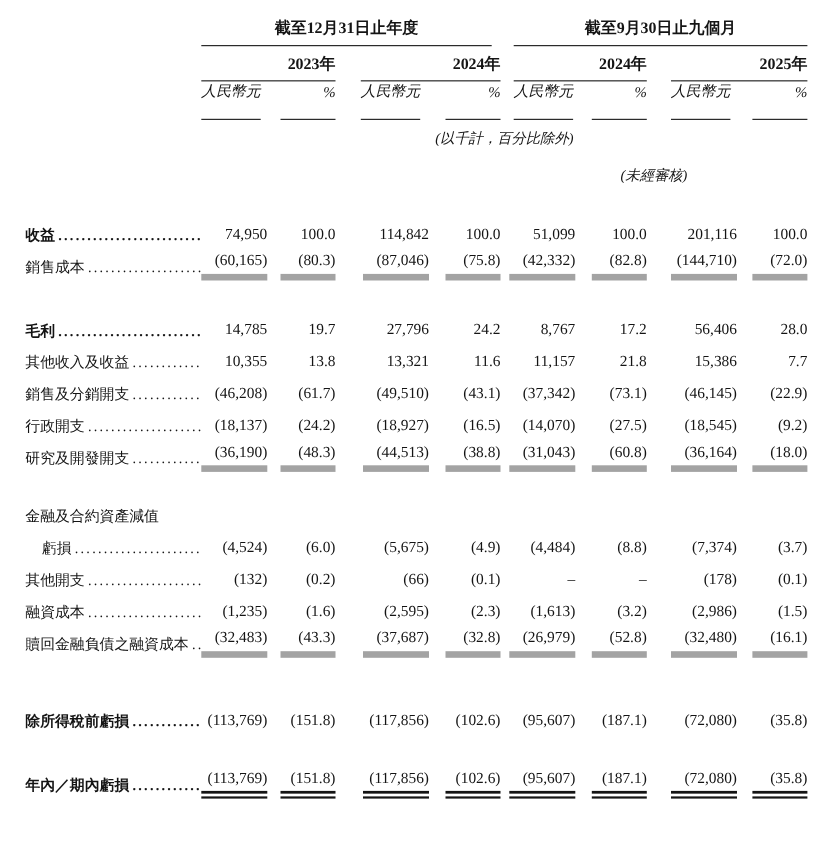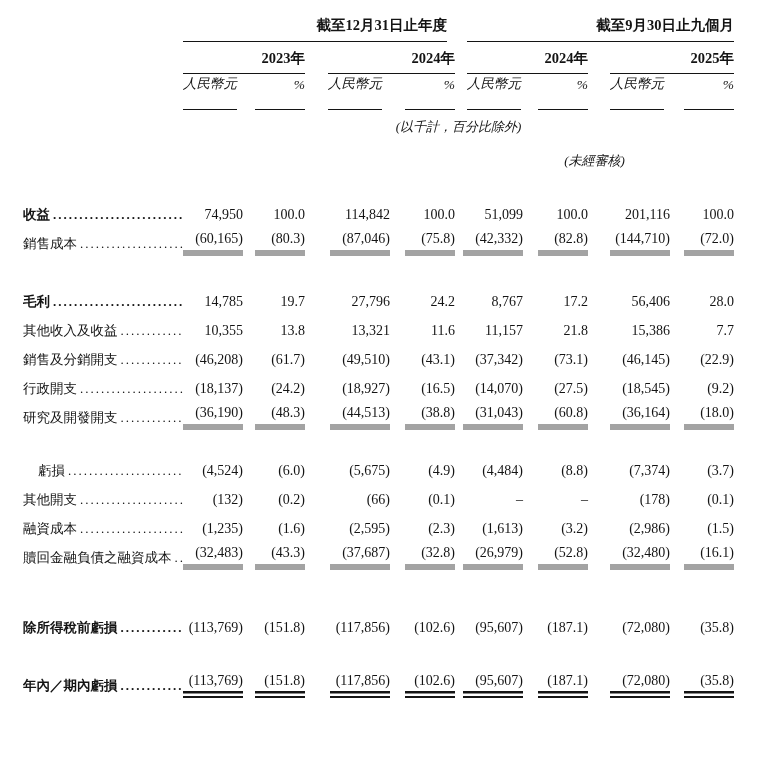--- a/index.html
+++ b/index.html
@@ -8,21 +8,21 @@
     font-family:"Liberation Serif","DejaVu Serif",serif;
     overflow:hidden;
   }
   table{border-collapse:collapse;table-layout:fixed;width:711px;margin:6px 0 0 23px;}
   td{padding:0;vertical-align:middle;}
   thead td{vertical-align:bottom;}
 
   
   tr.hg{height:36px;} tr.hy{height:32px;} tr.hs{height:34px;}
   tr.hn1{height:26px;} tr.hn2{height:34px;}
-  .gline{border-bottom:1.5px solid #141414;text-align:right;font-weight:bold;font-size:14.5px;padding-bottom:6px;white-space:nowrap;}
+  .gline{border-bottom:1.5px solid #141414;text-align:center;font-weight:bold;font-size:14.5px;padding-bottom:6px;white-space:nowrap;}
   .g1{margin-right:8px;} .g2{margin-left:12px;}
   .yline{border-bottom:1.5px solid #141414;text-align:right;font-weight:bold;font-size:14.5px;padding-bottom:5px;white-space:nowrap;}
   .y2{margin-left:23px;} .y3{margin-left:12px;} .y4{margin-left:22px;}
   .sub{white-space:nowrap;}
   .sub .ul{font-style:italic;font-size:13.5px;border-bottom:1px solid #141414;padding-bottom:16px;display:inline-block;}
   .sub.rmb{text-align:left;}
   .sub.pct{text-align:right;}
   .sub.pct .ul{min-width:50px;text-align:right;}
   .col3{padding-left:23px;} .col5{padding-left:12px;} .col7{padding-left:22px;}
   .note{font-style:italic;font-size:13px;text-align:center;white-space:nowrap;}
@@ -226,20 +226,35 @@
           <td class="v pct"><span class="cl u1">(38.8)</span></td>
           <td class="v rmb"><span class="cl u1">(31,043)</span></td>
           <td class="v pct"><span class="cl u1">(60.8)</span></td>
           <td class="v rmb"><span class="cl u1">(36,164)</span></td>
           <td class="v pct"><span class="cl u1">(18.0)</span></td>
         </tr>
         <tr style="height: 24px;">
           <td colspan="9" style="height: 24px;"></td>
         </tr>
         <tr>
+          <td class="lbl">
+            <div class="lw">
+              <span class="lt">金融及合約資產減值</span>
+            </div>
+          </td>
+          <td class="v rmb"></td>
+          <td class="v pct"></td>
+          <td class="v rmb"></td>
+          <td class="v pct"></td>
+          <td class="v rmb"></td>
+          <td class="v pct"></td>
+          <td class="v rmb"></td>
+          <td class="v pct"></td>
+        </tr>
+        <tr>
           <td class="lbl ind">
             <div class="lw">
               <span class="lt">虧損</span>
               <span class="leader"></span>
             </div>
           </td>
           <td class="v rmb"><span class="cl">(4,524)</span></td>
           <td class="v pct"><span class="cl">(6.0)</span></td>
           <td class="v rmb"><span class="cl">(5,675)</span></td>
           <td class="v pct"><span class="cl">(4.9)</span></td>

